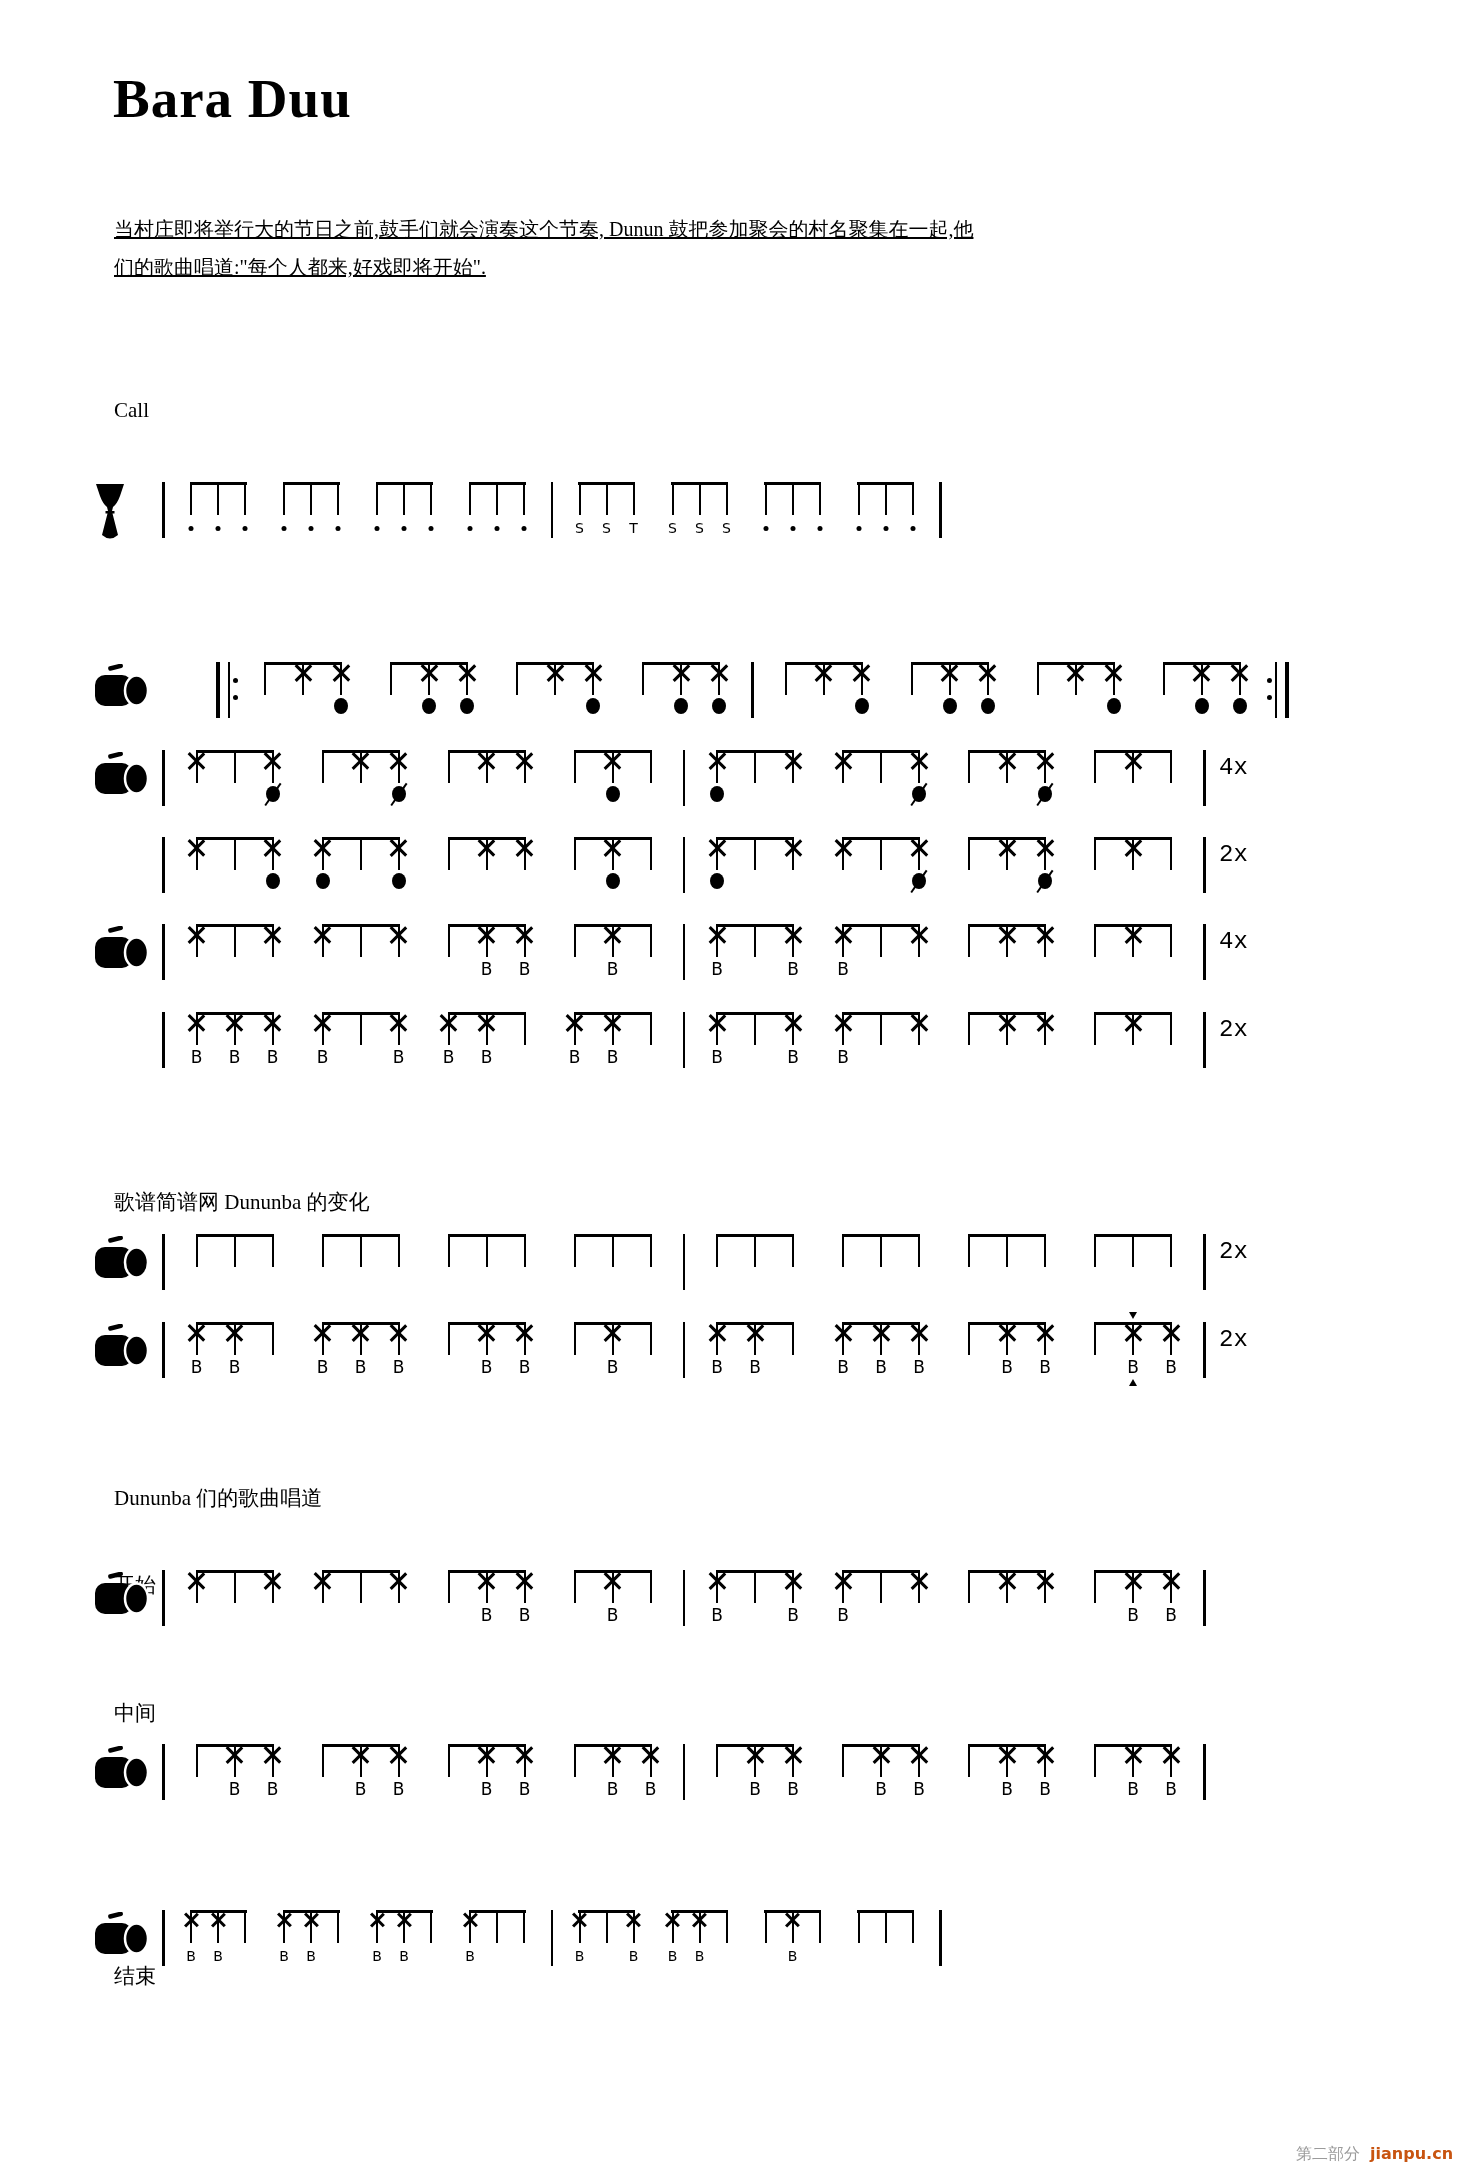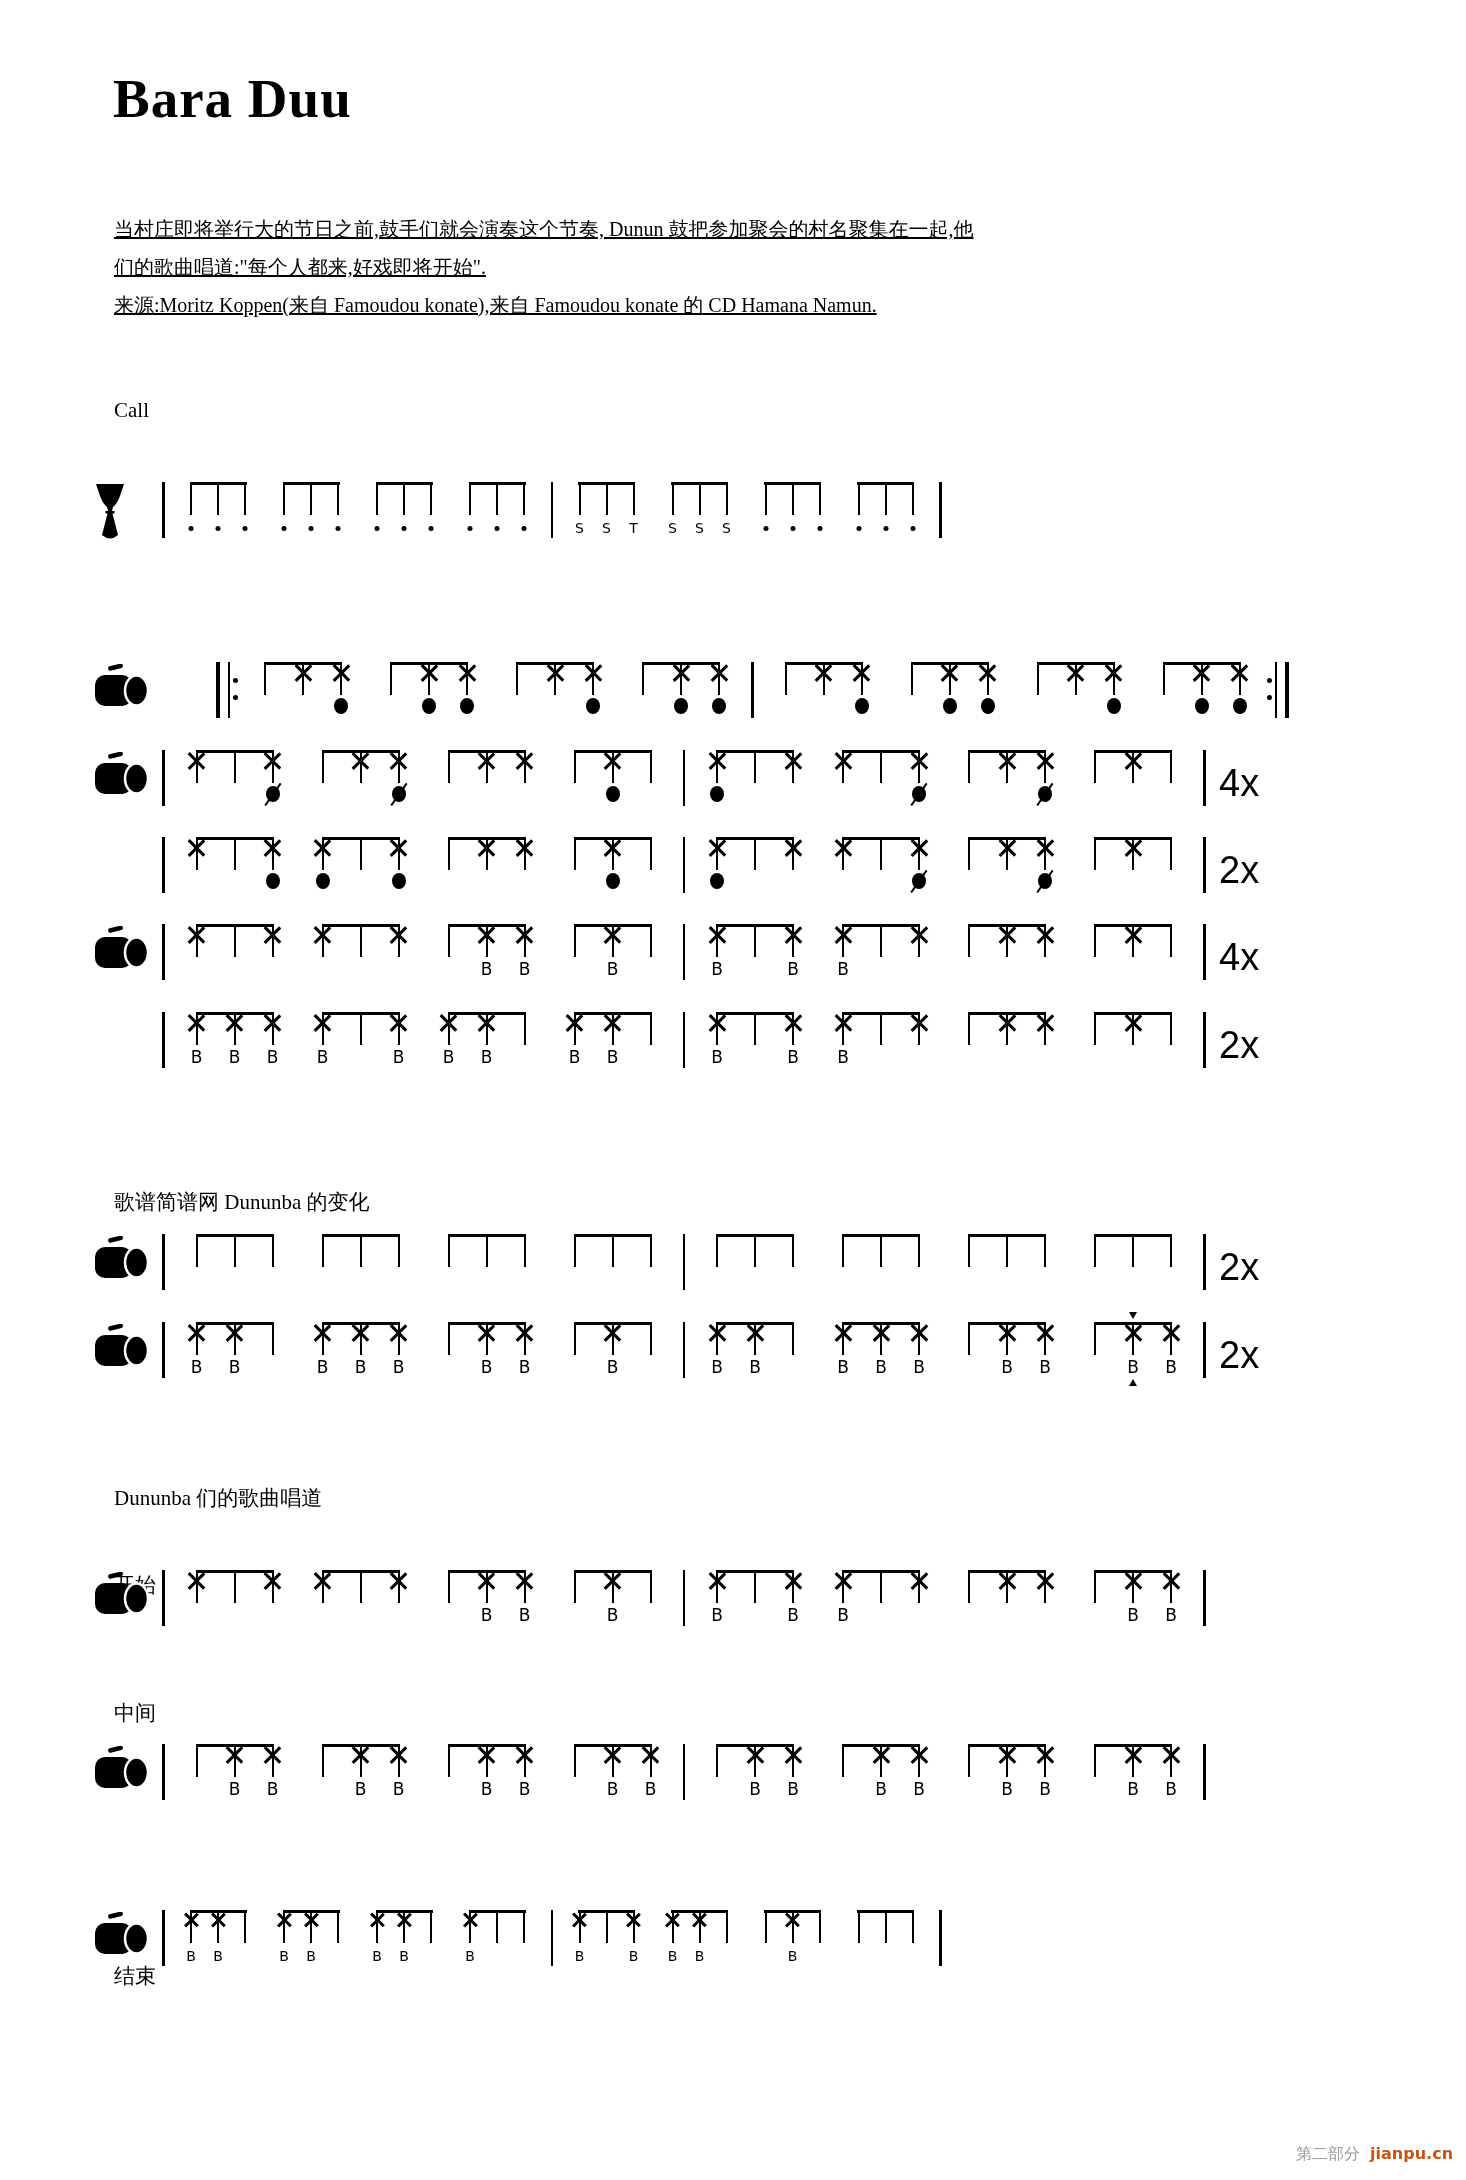--- a/index.html
+++ b/index.html
@@ -50,33 +50,32 @@
          transform:translateX(-50%) rotate(35deg);}
   .bl{position:absolute;top:37px;left:50%;transform:translateX(-50%);line-height:1;
       font-family:"DejaVu Sans","Liberation Sans",sans-serif;font-size:17px;}
   .cell.narrow .bl{font-size:14px;top:39px;}
   .rdot{position:absolute;top:44px;left:50%;transform:translateX(-50%);width:5px;height:5px;
         border-radius:50%;background:#000;}
   .acct{position:absolute;top:-10px;left:50%;transform:translateX(-50%);width:0;height:0;
         border-left:4.5px solid transparent;border-right:4.5px solid transparent;border-top:7px solid #000;}
   .accb{position:absolute;top:57px;left:50%;transform:translateX(-50%);width:0;height:0;
         border-left:4.5px solid transparent;border-right:4.5px solid transparent;border-bottom:7px solid #000;}
-  .times{position:absolute;left:1124px;top:16px;font-size:38px;
-         font-family:Liberation Sans, sans-serif;}
+  .times{position:absolute;left:1124px;top:8px;font-size:24px;
+         font-family:Liberation Mono, monospace;}
 </style>
 </head>
 <body>
 
 <div class="page">
   <h1 class="title">Bara Duu</h1>
 
   <div class="desc">
     <div>当村庄即将举行大的节日之前,鼓手们就会演奏这个节奏, Dunun 鼓把参加聚会的村名聚集在一起,他</div>
     <div>们的歌曲唱道:"每个人都来,好戏即将开始".</div>
-    <div>来源:Moritz Koppen(来自  Famoudou konate),来自 Famoudou konate  的 CD Hamana Namun.</div>
   </div>
 
   <div class="lbl" id="lbl-call">Call</div>
   <div class="lbl" id="lbl-sec2">歌谱简谱网 Dununba 的变化</div>
   <div class="lbl" id="lbl-rem">Dununba 们的歌曲唱道</div>
   <div class="lbl" id="lbl-start">开始</div>
   <div class="lbl" id="lbl-mid">中间</div>
   <div class="lbl" id="lbl-end">结束</div>
 
   <div id="stage">

